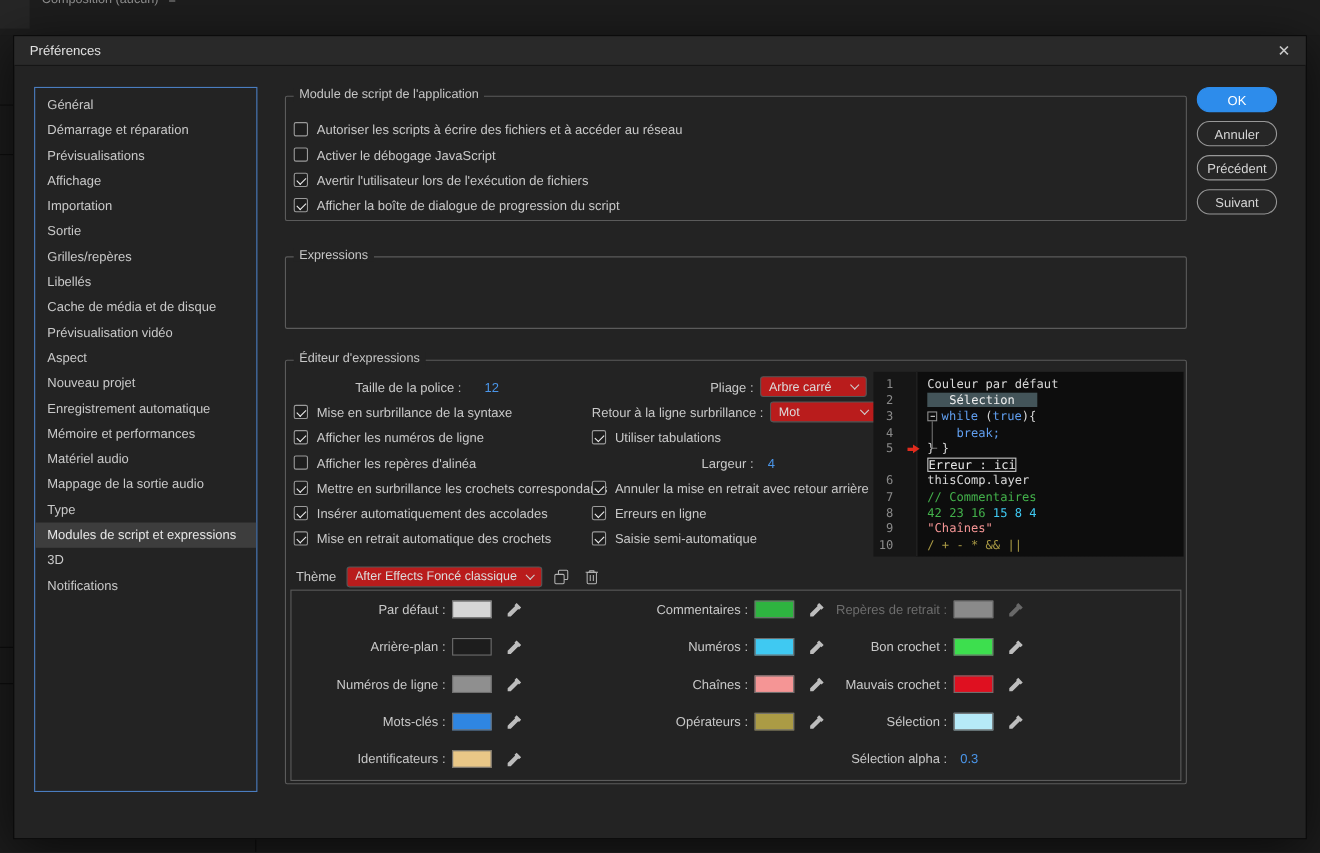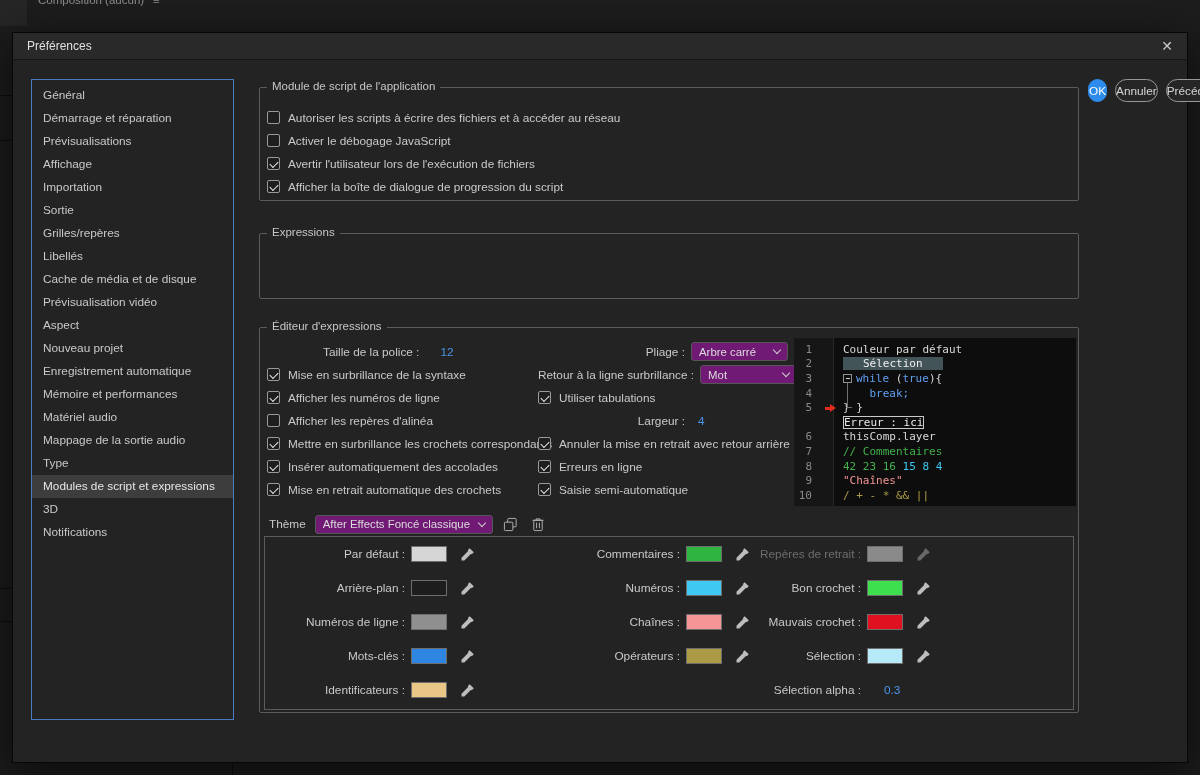--- a/index.html
+++ b/index.html
@@ -14,21 +14,21 @@
   
   .dialog{position:absolute;left:12px;top:32px;width:1176px;height:731px;background:#232323;border:1px solid #070707;box-shadow:0 10px 45px rgba(0,0,0,.65)}
   .titlebar{height:27px;display:flex;align-items:center;padding:0 14px;background:#292929;border-bottom:1px solid #151515}
   .title{font-size:12px;color:#e0e0e0}
   .close{margin-left:auto;color:#c9c9c9;font-size:14px;line-height:14px}
   
   .sidebar{position:absolute;left:18px;top:46px;width:203px;height:641px;border:1px solid #4a7dc0;padding-top:4px;overflow:hidden}
   .side-item{height:23px;line-height:23px;padding-left:11px;color:#c9c9c9;white-space:nowrap;overflow:hidden}
   .side-item.selected{background:#3d3d3d;color:#e6e6e6}
   
-  .btn-stack{position:absolute;right:26px;top:46px;display:flex;gap:8px;width:73px}
+  .btn-stack{position:absolute;right:26px;top:46px;display:flex;flex-direction:column;gap:8px;width:73px}
   .btn{height:23px;border-radius:12px;display:flex;align-items:center;justify-content:center;color:#d6d6d6;background:#262626;border:1px solid #989898;font-size:11.8px}
   .btn.primary{background:#2d8ceb;border-color:#2d8ceb;color:#fff}
   
   .main{position:absolute;left:246px;top:46px;width:820px;height:660px}
   .fieldset{position:absolute;left:0;width:820px;border:1px solid #5b5b5b;border-radius:2px}
   .legend{position:absolute;top:-8px;left:7px;background:#232323;padding:0 5px;font-size:11.5px;color:#c6c6c6;white-space:nowrap}
   #fs-scripting{top:8px;height:114px;padding:18px 8px 0 7px}
   #fs-expressions{top:154px;height:66px;padding:13px 8px 0 7px}
   #fs-editor{top:248px;height:386px}
   
@@ -38,21 +38,21 @@
   .chk.checked::after{content:'';position:absolute;left:2px;top:2.5px;width:7px;height:4px;border-left:1.7px solid #efefef;border-bottom:1.7px solid #efefef;transform:rotate(-45deg)}
   .label{color:#c9c9c9;white-space:nowrap}
   .hot{color:#4a95e8;white-space:nowrap}
   
   .ctrl-left{position:absolute;left:7px;top:12px;width:268px}
   .ctrl-mid{position:absolute;left:278px;top:12px;width:250px}
   .ctrl-left .val-row{padding-left:56px;gap:21px}
   .ctrl-mid .dd-row,.ctrl-mid .val-row{gap:6px}
   .ctrl-mid .dd-row .label,.ctrl-mid .val-row .label{flex:1;text-align:right}
   .ctrl-mid .val-row .hot{width:97px;padding-left:7px}
-  .dropdown{width:97px;height:19px;background:#701a75;border:1px solid #565656;border-radius:3px;display:flex;align-items:center;padding:0 7px;gap:4px;color:#dcdcdc;font-size:11.4px;flex:none}
+  .dropdown{width:97px;height:19px;background:#b91c1c;border:1px solid #565656;border-radius:3px;display:flex;align-items:center;padding:0 7px;gap:4px;color:#dcdcdc;font-size:11.4px;flex:none}
   .dd-text{flex:1;white-space:nowrap;overflow:hidden}
   .chev{flex:none;width:6px;height:6px;border-right:1.6px solid #cfcfcf;border-bottom:1.6px solid #cfcfcf;transform:rotate(45deg);margin-top:-3px}
   
   .preview{position:absolute;right:2px;top:10px;width:282px;height:168px;padding:4px 0;overflow:hidden;
            font-family:"DejaVu Sans Mono",monospace;font-size:11px;color:#d8d8d8;
            background:linear-gradient(90deg,#161616 0,#161616 39px,#0d0d0d 39px)}
   .preview::before{content:'';position:absolute;left:39px;top:0;bottom:0;width:1px;background:#282828}
   .code-row{display:flex;height:14.6px;align-items:center}
   .gut{width:39px;flex:none;text-align:right;color:#8a8a8a;padding-right:21px;position:relative}
   .codecell{flex:1;white-space:pre;display:flex;align-items:center;padding-left:10px;min-width:0}
@@ -83,21 +83,21 @@
   .col3{width:180px;margin-left:12px}
   .col1 .color-label{width:100px}
   .col2 .color-label{width:108px}
   .col3 .color-label{width:104px}
   .color-row{height:34px;display:flex;align-items:center;gap:6px}
   .color-label{text-align:right;color:#c9c9c9;white-space:nowrap;flex:none}
   .swatch{width:36px;height:16px;border:1px solid #6e6e6e;flex:none}
   .eyedrop{width:16px;height:16px;margin-left:6px;flex:none;display:flex;align-items:center;justify-content:center}
   .color-row.disabled .color-label{color:#6d6d6d}
   .color-row.disabled .eyedrop{opacity:.45}
-  .alpha-hot{margin-left:17px}
+  .alpha-hot{margin-left:6px}
 </style>
 </head>
 <body>
 
 <div class="screen">
 
   <div class="bg-top">
     <div class="bg-corner"></div>
     <span class="bg-tab"><span>Composition (aucun)</span><span class="bg-menu">≡</span></span>
   </div>

